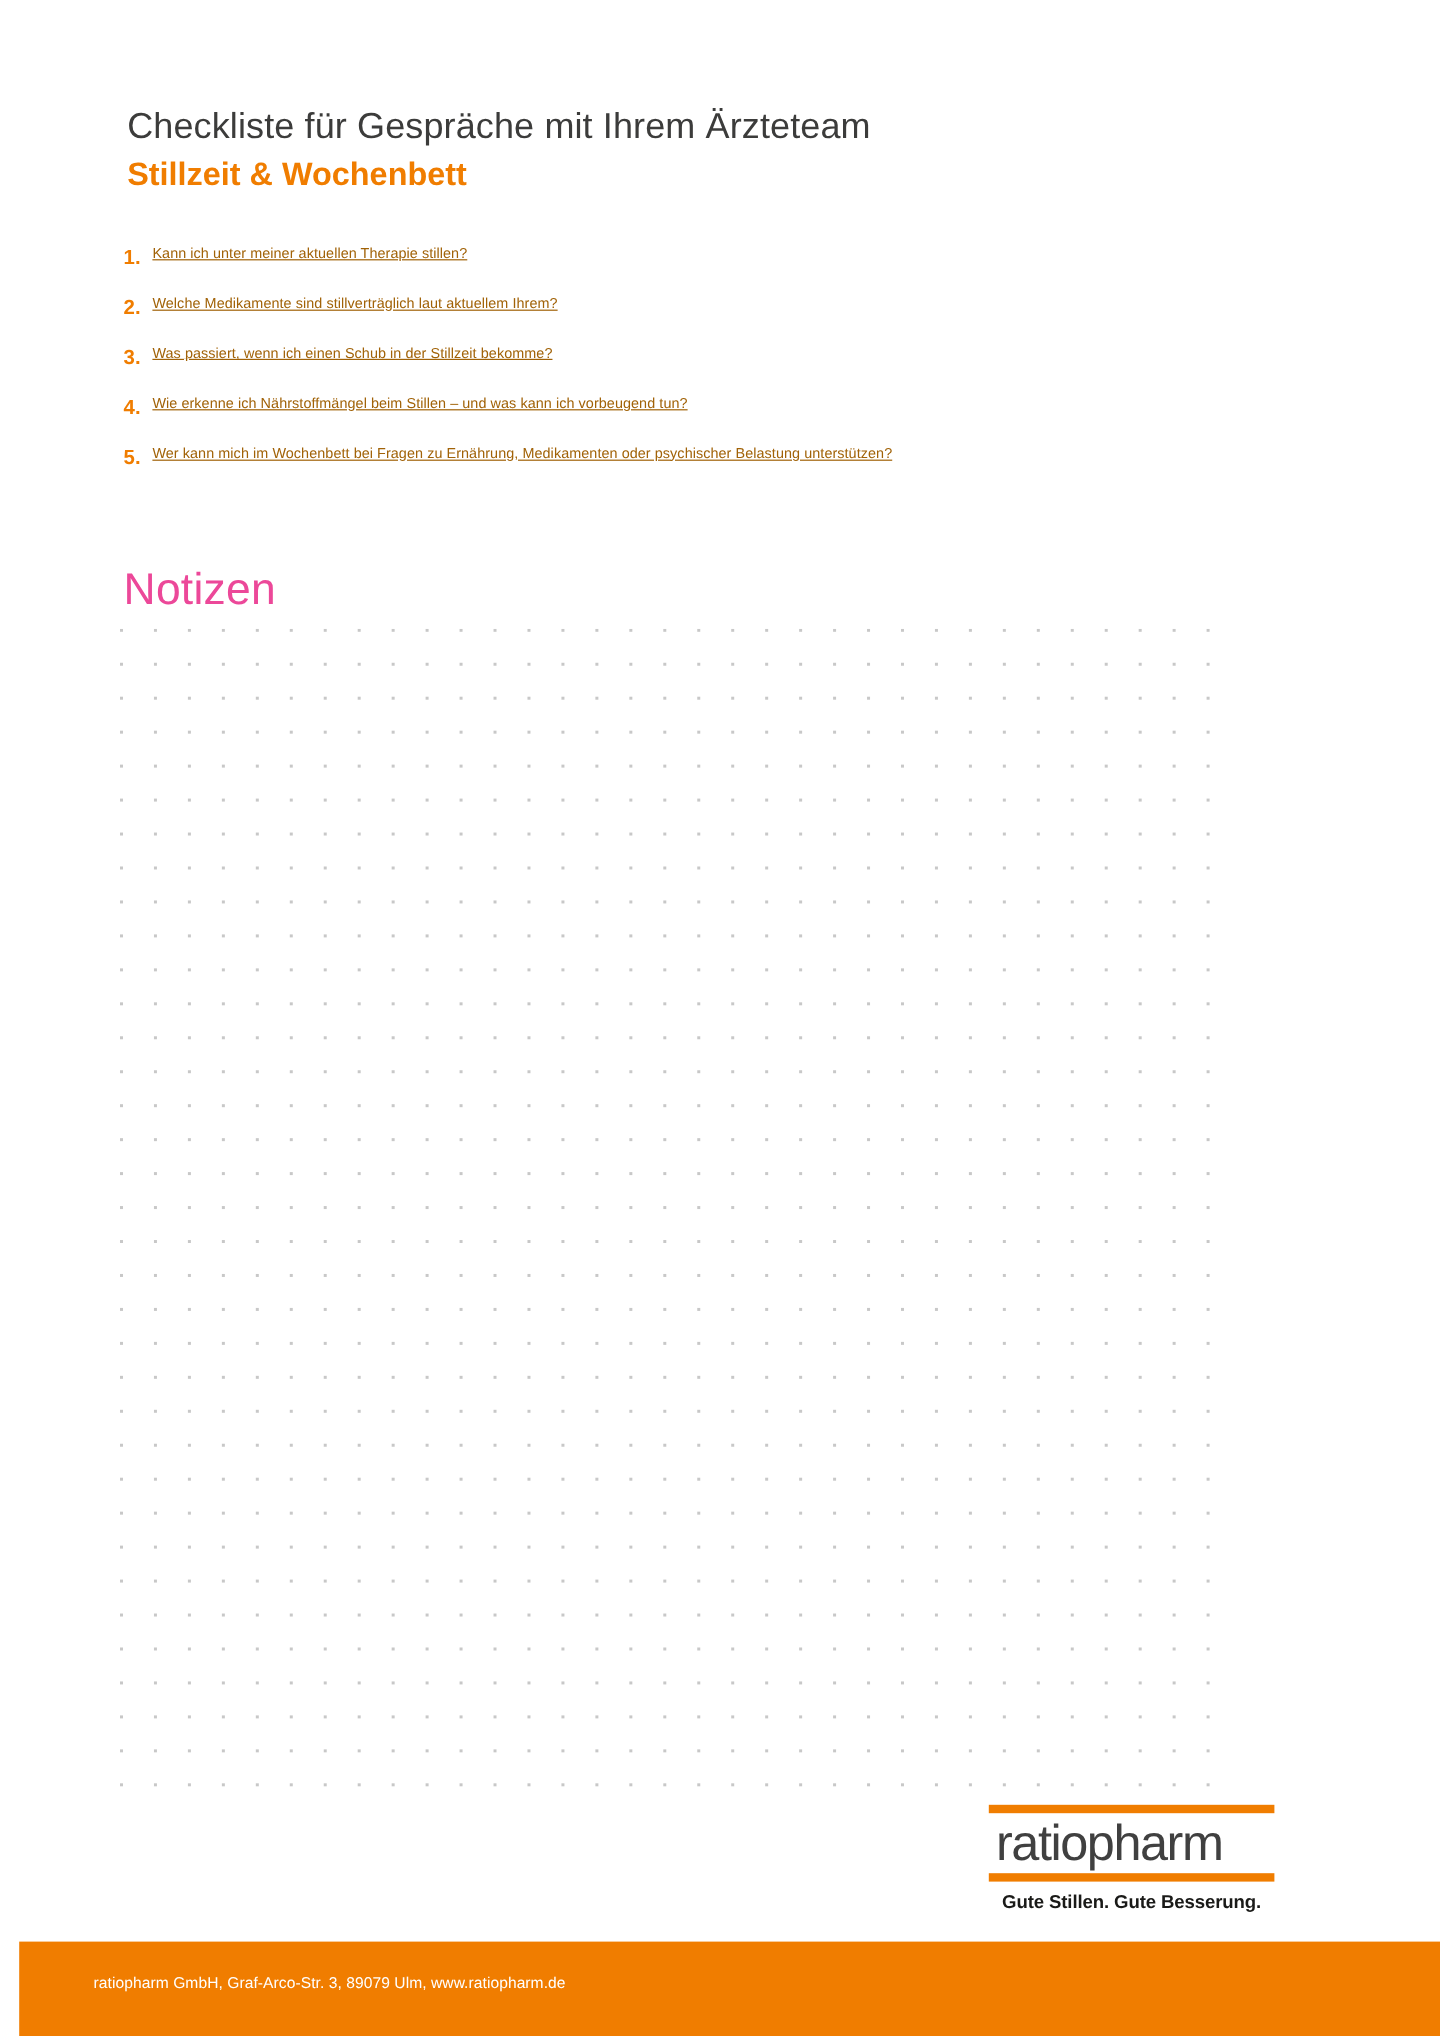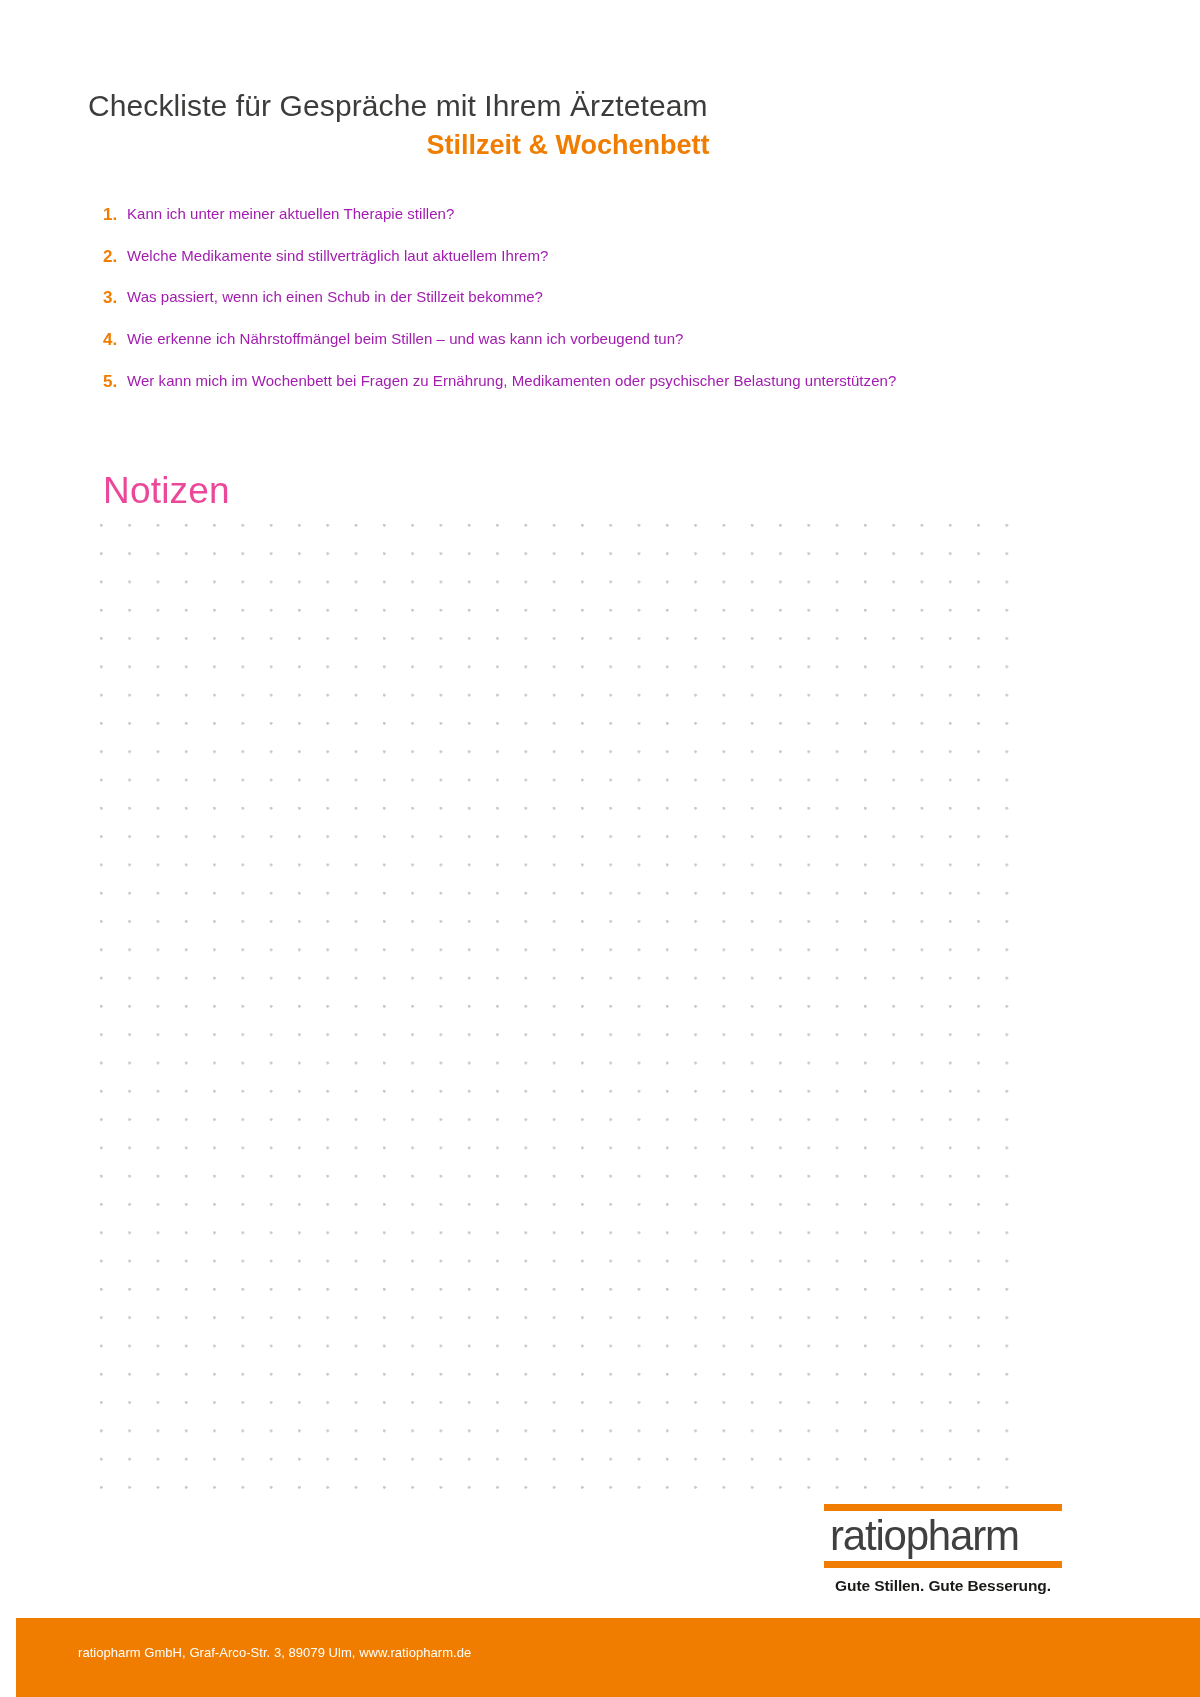--- a/index.html
+++ b/index.html
@@ -16,40 +16,39 @@
     position: relative;
     width: 1200px;
     height: 1697px;
     background: #ffffff;
     overflow: hidden;
   }
 
   
   .header {
     position: absolute;
-    left: 88px;
+    left: 106px;
     top: 88px;
     width: 960px;
   }
   .title-main {
     font-size: 30px;
     font-weight: 300;
     color: #3c3c3b;
     letter-spacing: 0.1px;
     line-height: 1.22;
     white-space: nowrap;
   }
   .title-sub {
     font-size: 27px;
     font-weight: 700;
     color: #F07D00;
     line-height: 1.25;
     margin-top: 4px;
     white-space: nowrap;
-    text-align: center;
   }
 
   
   .qlist {
     position: absolute;
     left: 103px;
     top: 203px;
     width: 900px;
   }
   .qitem {
@@ -61,25 +60,26 @@
     flex: 0 0 auto;
     width: 24px;
     font-size: 17px;
     font-weight: 700;
     color: #F07D00;
     line-height: 1.45;
     padding-top: 0px;
   }
   .qtext {
     flex: 1 1 auto;
-    font-size: 15px;
+    font-size: 12px;
     font-weight: 400;
-    color: #a21caf;
+    color: #a16207;
     line-height: 1.45;
     letter-spacing: 0.05px;
+    text-decoration: underline;
   }
 
   
   .notizen-heading {
     position: absolute;
     left: 103px;
     top: 470px;
     font-size: 37px;
     font-weight: 300;
     color: #ec4899;

